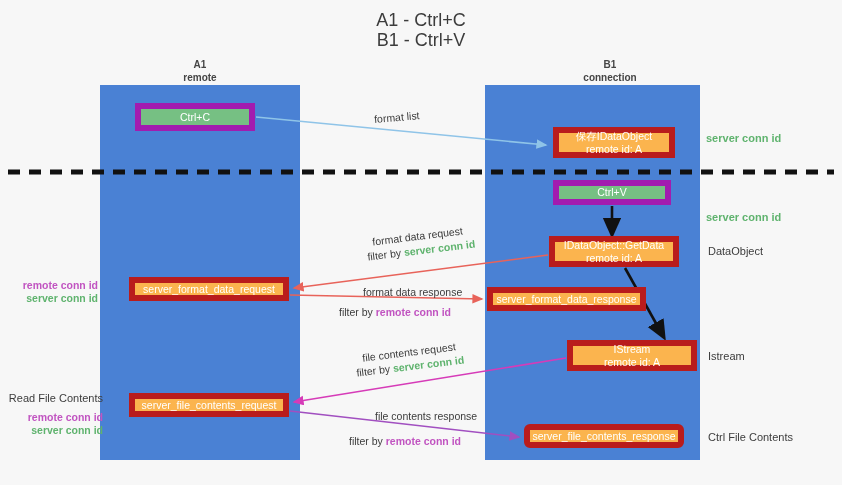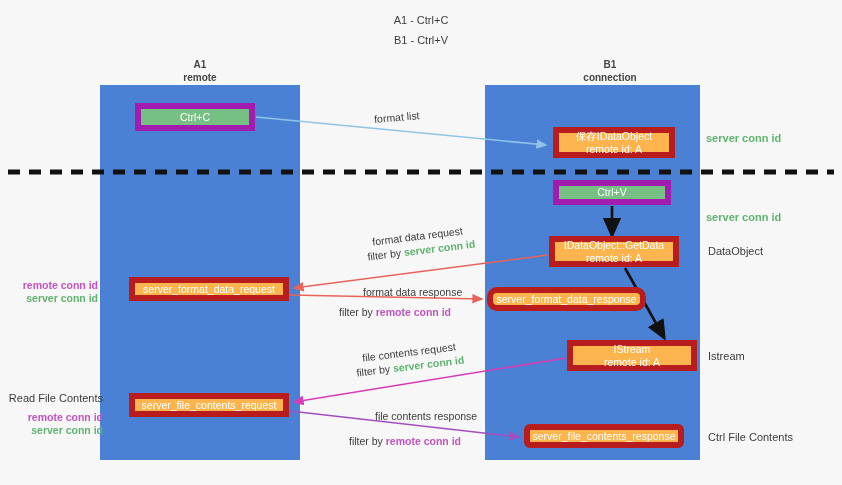--- a/index.html
+++ b/index.html
@@ -9,21 +9,21 @@
     font-family:"Liberation Sans","DejaVu Sans",sans-serif;
     position:relative;overflow:hidden;
     color:#3c3c3c;
   }
   #stage{position:absolute;left:0;top:0;width:842px;height:485px;}
   .abs{position:absolute;}
 
   
   .title{
     left:0;top:10px;width:842px;text-align:center;
-    font-size:11px;line-height:20px;color:#3c3c3c;
+    font-size:18px;line-height:20px;color:#3c3c3c;
   }
 
   
   .colhead{
     text-align:center;font-size:10px;line-height:13px;color:#454545;font-weight:bold;
   }
   #head-a1{left:130px;top:58px;width:140px;}
   #head-b1{left:540px;top:58px;width:140px;}
 
   
@@ -40,21 +40,21 @@
   }
   .box.green{background:#76c083;border:6px solid #a21caf;}
   .box.orange{background:#fbb44e;border:6px solid #b91c1c;}
   .box .l2{font-size:10.5px;}
 
   #box-ctrlc{left:135px;top:103px;width:120px;height:28px;}
   #box-idataobject{left:553px;top:127px;width:122px;height:31px;}
   #box-ctrlv{left:553px;top:180px;width:118px;height:25px;}
   #box-getdata{left:549px;top:236px;width:130px;height:31px;}
   #box-istream{left:567px;top:340px;width:130px;height:31px;}
-  #box-fmt-resp{left:487px;top:287px;width:159px;height:24px;border-radius:10px;}
+  #box-fmt-resp{left:487px;top:287px;width:159px;height:24px;}
   #box-file-resp{left:524px;top:424px;width:160px;height:24px;border-radius:6px;}
   #box-fmt-req{left:129px;top:277px;width:160px;height:24px;}
   #box-file-req{left:129px;top:393px;width:160px;height:24px;}
 
   
   .rlabel{font-size:11px;line-height:13px;color:#3c3c3c;}
   .rlabel.green{color:#5fb36e;font-weight:bold;}
   #rl-conn1{left:706px;top:132px;}
   #rl-conn2{left:706px;top:211px;}
   #rl-dataobject{left:708px;top:245px;}

